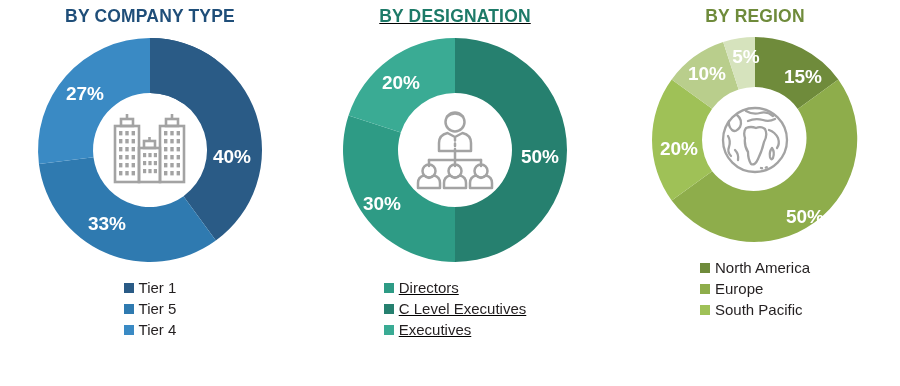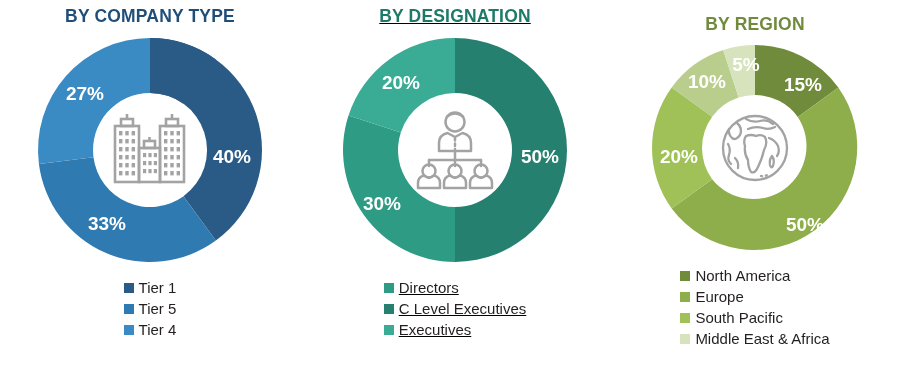--- a/index.html
+++ b/index.html
@@ -12,21 +12,21 @@
     height: 386px;
     font-family: "Liberation Sans", sans-serif;
     overflow: hidden;
     position: relative;
   }
   .board {
     width: 900px;
     height: 386px;
     display: flex;
     flex-direction: row;
-    align-items: center;
+    align-items: flex-end;
   }
   .panel {
     position: relative;
     height: 386px;
     box-sizing: border-box;
   }
   .panel-company { width: 300px; }
   .panel-designation { width: 310px; text-decoration: underline; }
   .panel-region { width: 290px; margin-top: 16px; }
 
@@ -335,21 +335,17 @@
           <span class="legend-label">North America</span>
         </div>
         <div class="legend-row">
           <span class="legend-swatch" style="background:#8ead4b"></span>
           <span class="legend-label">Europe</span>
         </div>
         <div class="legend-row">
           <span class="legend-swatch" style="background:#9fc157"></span>
           <span class="legend-label">South Pacific</span>
         </div>
-        <div class="legend-row">
-          <span class="legend-swatch" style="background:#d6e3bd"></span>
-          <span class="legend-label">Middle East &amp; Africa</span>
-        </div>
       </div>
     </div>
   </div>
 
 </div>
 
 </body></html>

